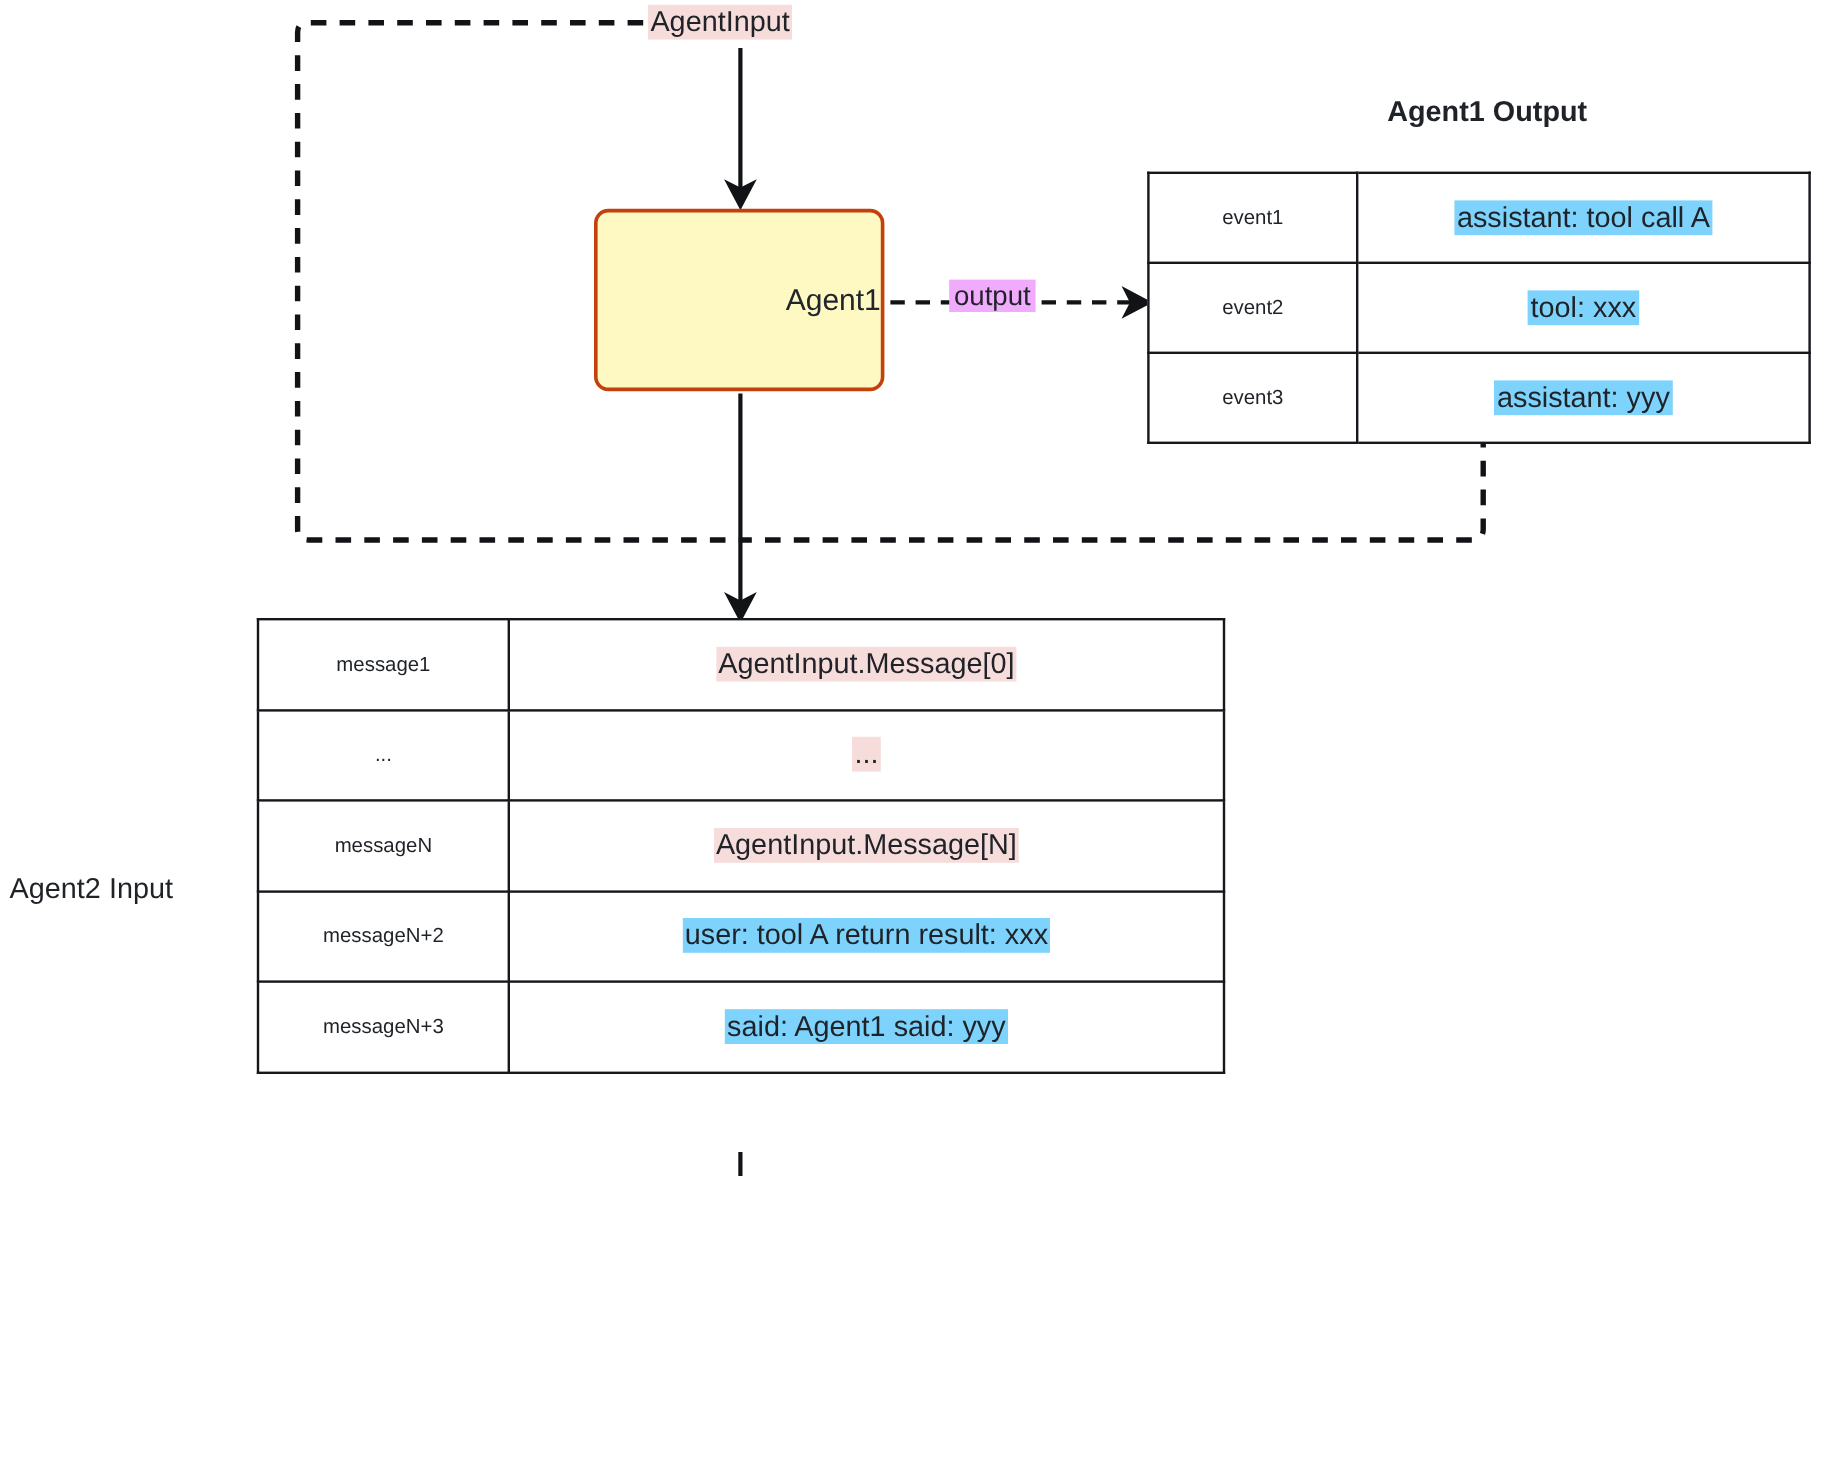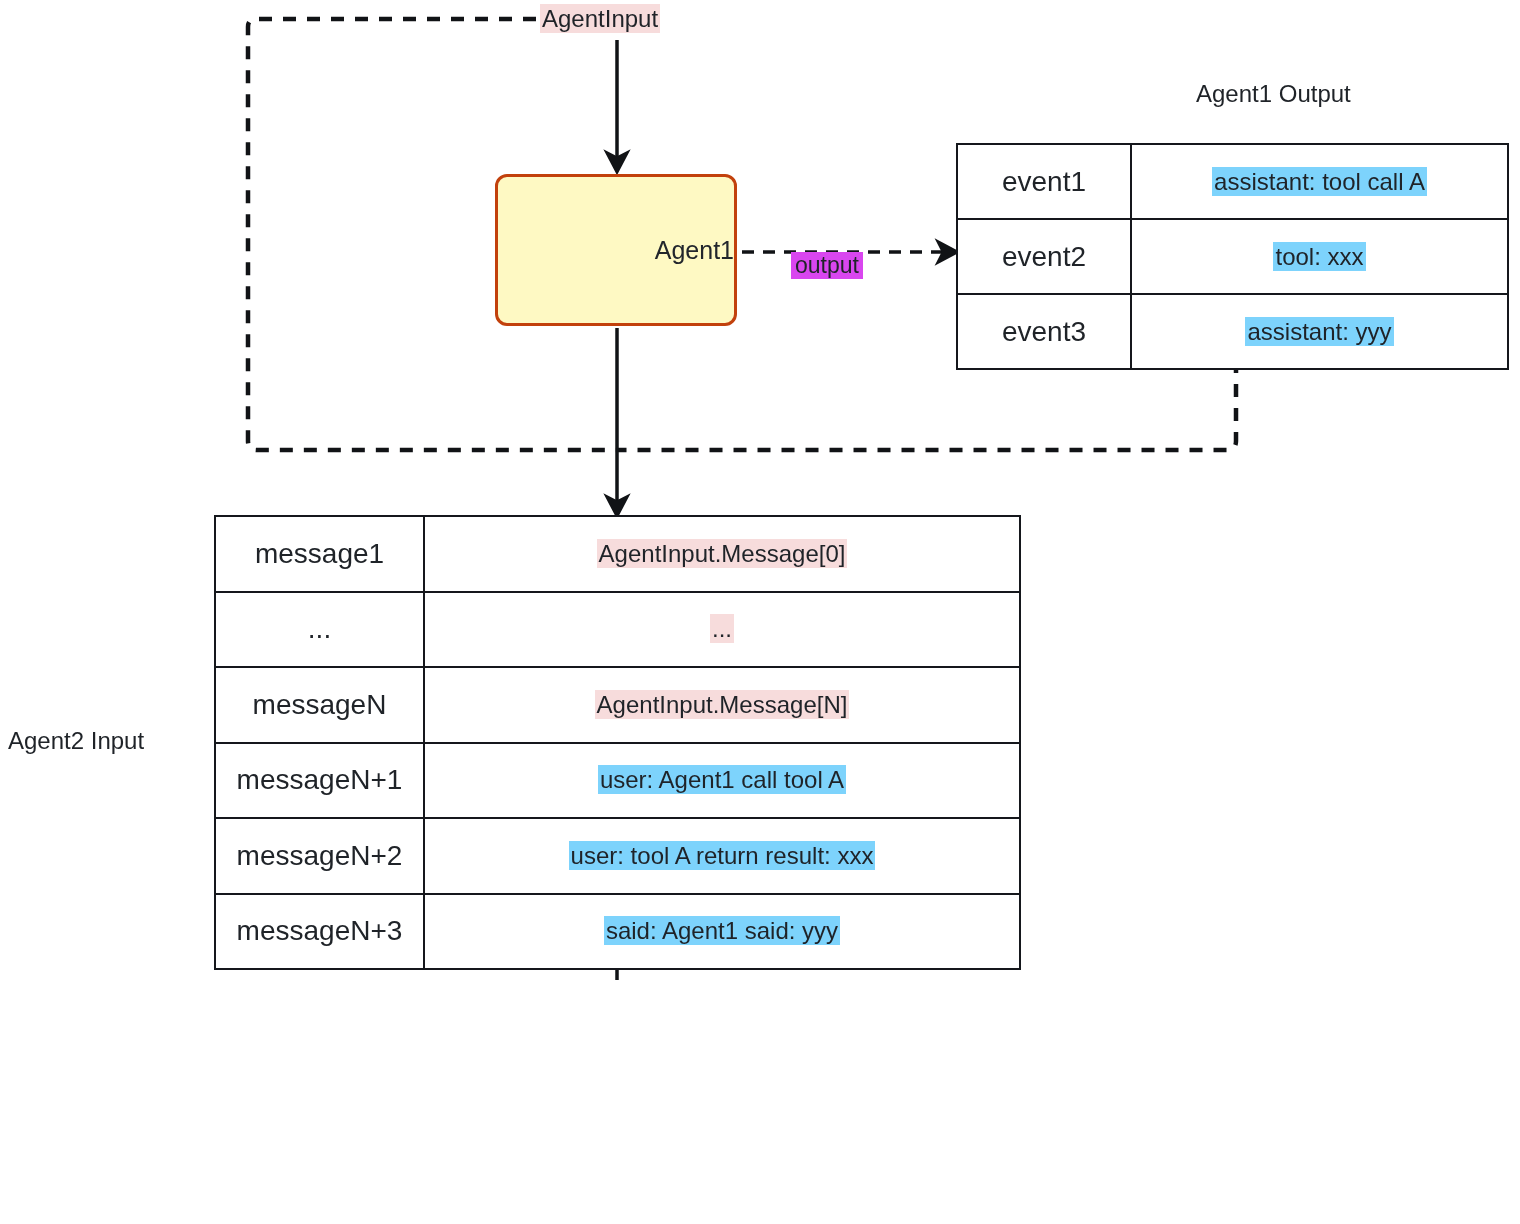--- a/index.html
+++ b/index.html
@@ -42,22 +42,23 @@
   .hl-beige {
     background: #7dd3fc;
     padding: 1px 2px;
   }
 
   #agent-input-label {
     left: 540px;
     top: 5px;
   }
   #agent1-output-title {
-    left: 1196px;
+    left: 1156px;
     top: 80px;
+    font-weight: bold;
   }
   #agent2-input-title {
     left: 8px;
     top: 727px;
   }
 
   
   .node {
     position: absolute;
     background: #fef9c3;
@@ -81,43 +82,43 @@
     top: 1060px;
     width: 242px;
     height: 158px;
     margin-top: 28px;
   }
 
   
   #output-edge-label {
     position: absolute;
     left: 791px;
-    top: 252px;
+    top: 233px;
     font-size: 23px;
-    background: #d946ef;
+    background: #f0abfc;
     padding: 0 4px;
   }
 
   
   table.dgm {
     position: absolute;
     border-collapse: collapse;
     table-layout: fixed;
     background: #ffffff;
   }
   table.dgm td {
     border: 2px solid #15171c;
     font-size: 24px;
     color: #1f2328;
     text-align: center;
     vertical-align: middle;
     padding: 0;
   }
   table.dgm td.key {
-    font-size: 28px;
+    font-size: 17px;
     margin-top: 47px;
   }
 
   #agent1-output-table {
     left: 956px;
     top: 143px;
     width: 547px;
   }
   #agent1-output-table td.key { width: 172px; height: 73px; }
   #agent1-output-table td.val { width: 375px; height: 73px; }
@@ -222,26 +223,20 @@
           <span class="hl-pink">...</span>
         </td>
       </tr>
       <tr>
         <td class="key">messageN</td>
         <td class="val">
           <span class="hl-pink">AgentInput.Message[N]</span>
         </td>
       </tr>
       <tr>
-        <td class="key">messageN+1</td>
-        <td class="val">
-          <span class="hl-beige">user: Agent1 call tool A</span>
-        </td>
-      </tr>
-      <tr>
         <td class="key">messageN+2</td>
         <td class="val">
           <span class="hl-beige">user: tool A return result: xxx</span>
         </td>
       </tr>
       <tr>
         <td class="key">messageN+3</td>
         <td class="val">
           <span class="hl-beige">said: Agent1 said: yyy</span>
         </td>

